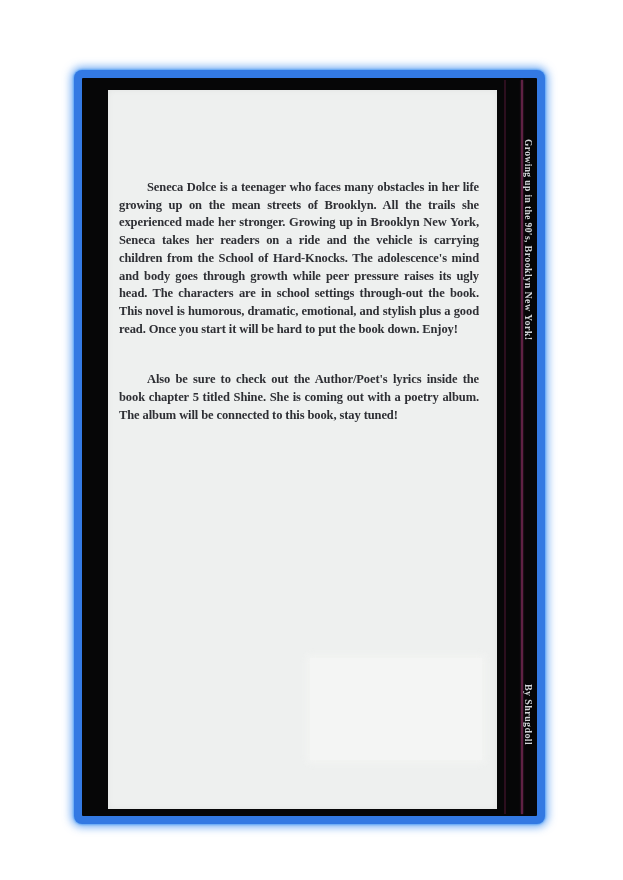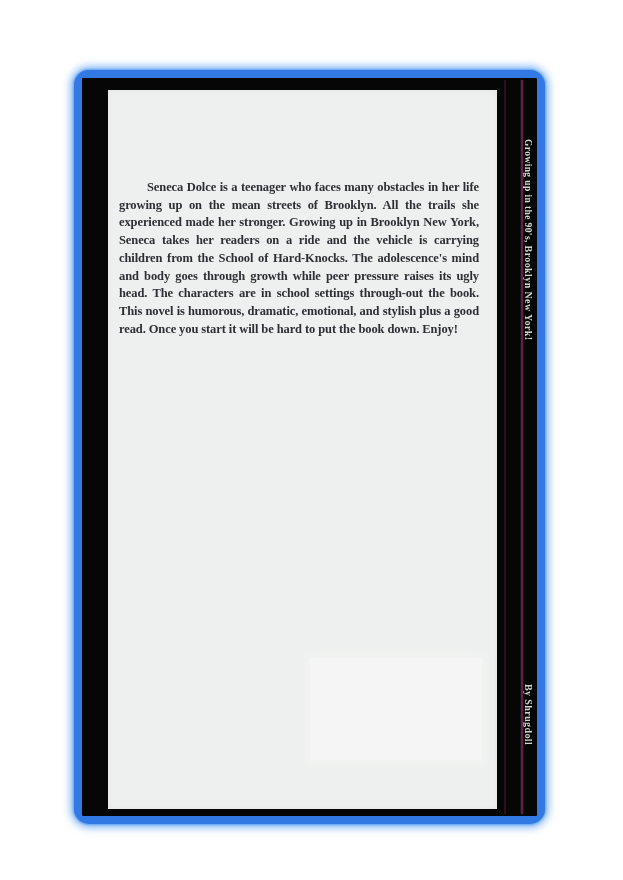--- a/index.html
+++ b/index.html
@@ -51,21 +51,21 @@
   .c7 { left:180px;  top:150px; width:260px; height:120px;
         background: radial-gradient(ellipse at center, rgba(255,255,255,0.06), rgba(255,255,255,0) 70%); }
   
   .book-frame {
     position: absolute;
     left: 74px;
     top: 70px;
     width: 471px;
     height: 754px;
     background: #3379e3;
-    border-radius: 15px;
+    border-radius: 8px;
     box-shadow: 0 0 8px 3px rgba(70,145,240,0.75), 0 0 2px 1px rgba(120,185,250,0.9);
   }
   .cover {
     position: absolute;
     inset: 8px;
     background: #060607;
     border-radius: 1px;
   }
   
   .page {
@@ -144,20 +144,21 @@
     <div class="cloud c6"></div>
     <div class="cloud c7"></div>
   </div>
 
   <div class="book-frame">
     <div class="cover">
 
       <div class="page">
         <div class="page-text">
           <p class="blurb">Seneca Dolce is a teenager who faces many obstacles in her life growing up on the mean streets of Brooklyn. All the trails she experienced made her stronger. Growing up in Brooklyn New York, Seneca takes her readers on a ride and the vehicle is carrying children from the School of Hard-Knocks. The adolescence's mind and body goes through growth while peer pressure raises its ugly head. The characters are in school settings through-out the book. This novel is humorous, dramatic, emotional, and stylish plus a good read. Once you start it will be hard to put the book down. Enjoy!</p>
+          <p class="blurb second">Also be sure to check out the Author/Poet's lyrics inside the book chapter 5 titled Shine. She is coming out with a poetry album. The album will be connected to this book, stay tuned!</p>
         </div>
         <div class="watermark"></div>
       </div>
 
       <div class="pinstripe p1"></div>
       <div class="pinstripe p2"></div>
 
       <div class="spine-title"><span>Growing up in the 90's, </span><span class="bold">Brooklyn New York!</span></div>
 
       <div class="spine-author">By Shrugdoll</div>

